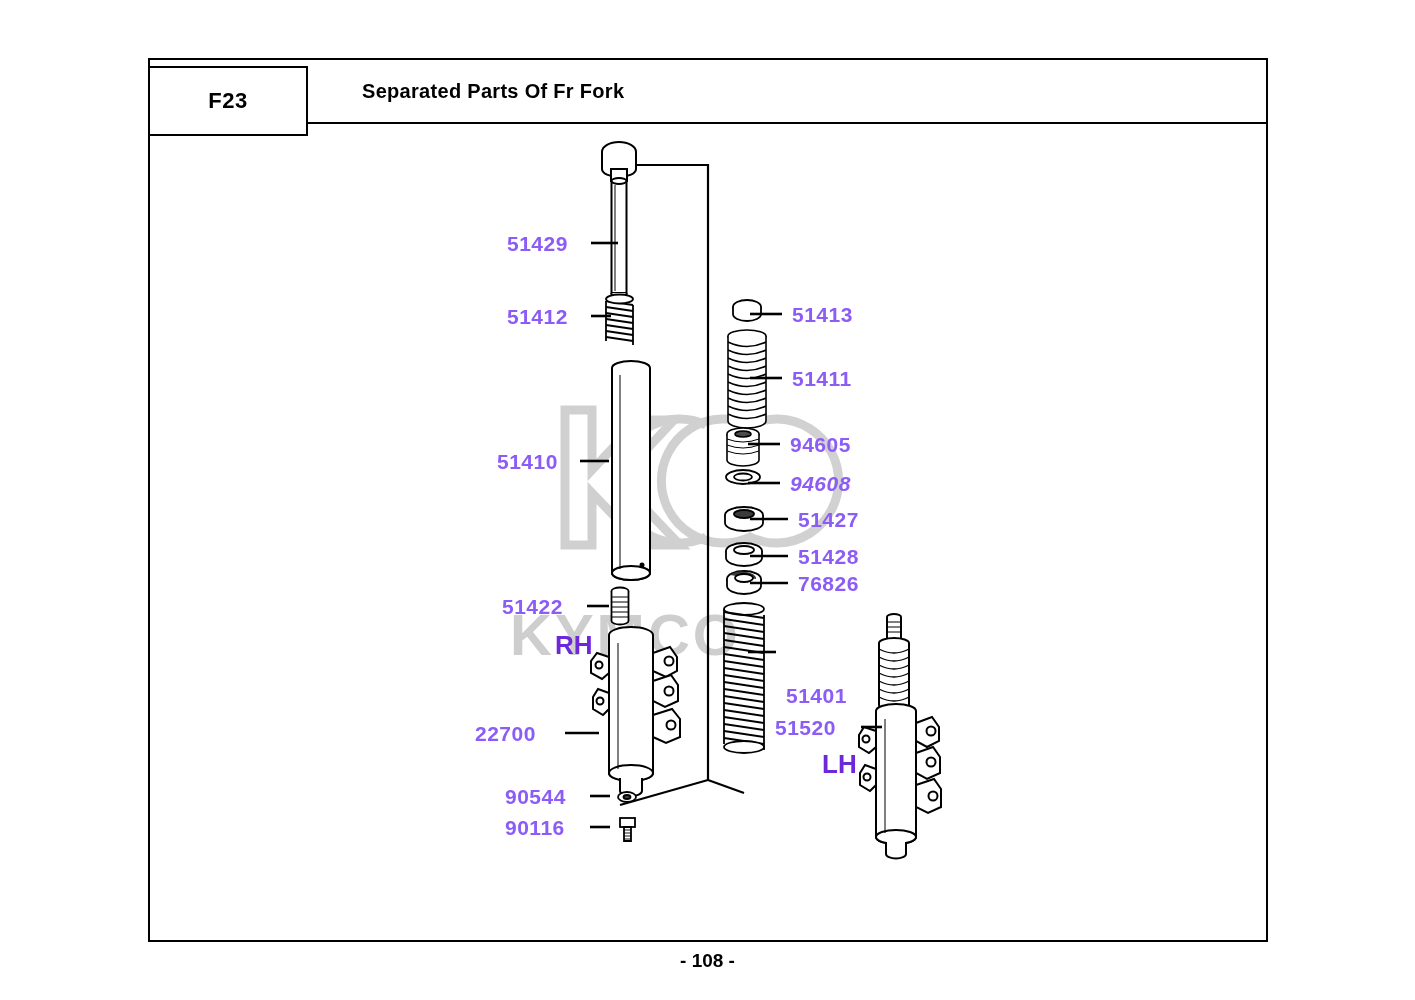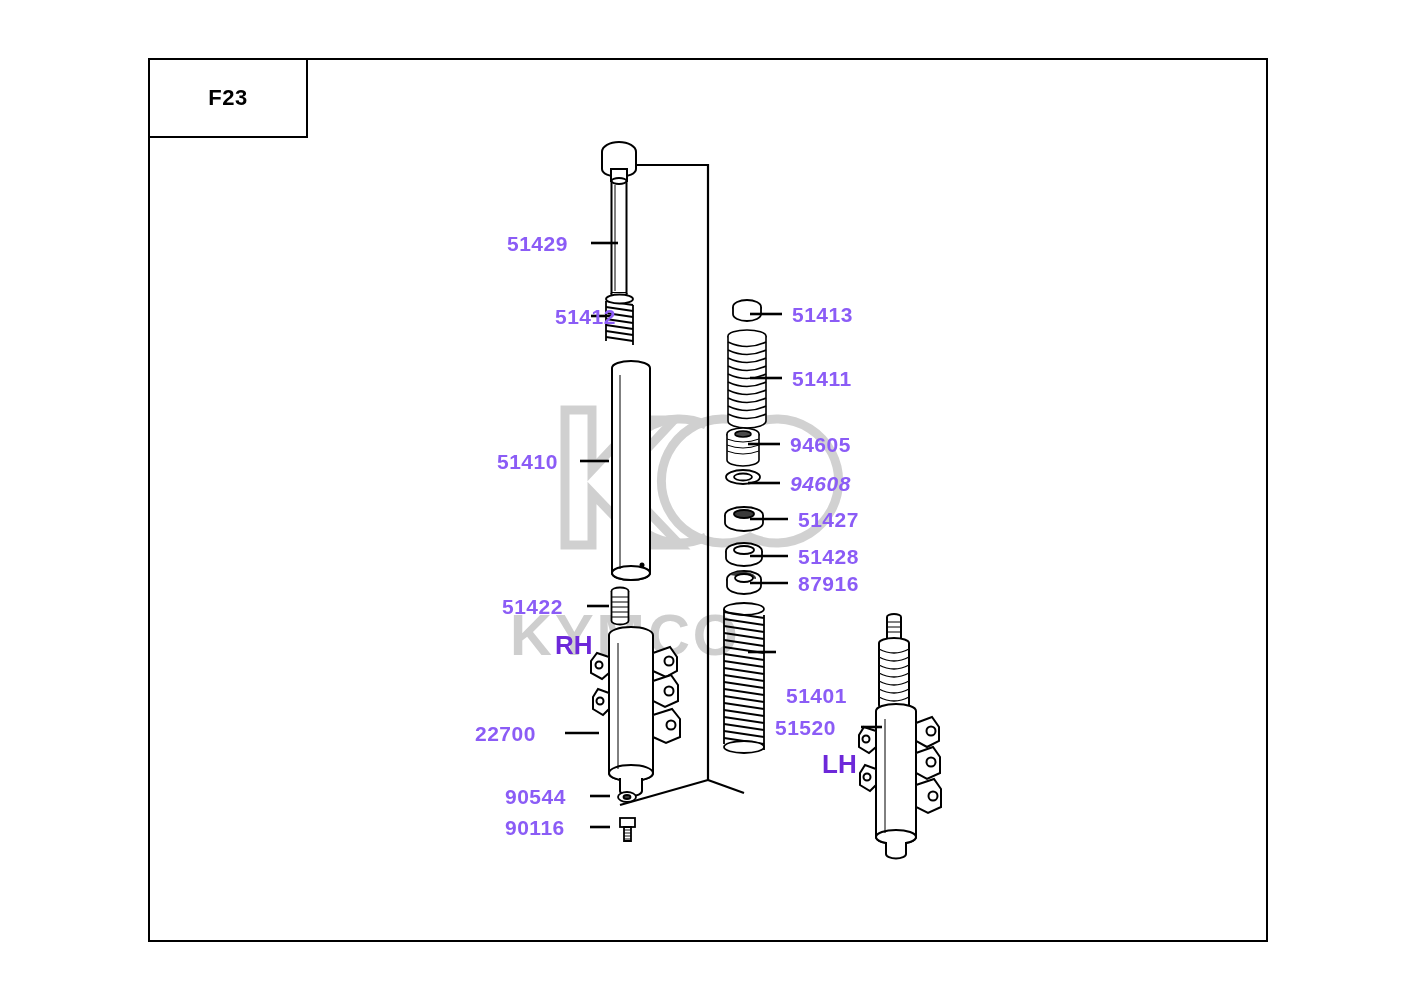--- a/index.html
+++ b/index.html
@@ -26,23 +26,23 @@
     left: 148px;
     top: 58px;
     width: 1120px;
     height: 884px;
     border: 2px solid #000;
     box-sizing: border-box;
   }
   .code-cell {
     position: absolute;
     left: 148px;
-    top: 58px;
+    top: 66px;
     width: 160px;
-    height: 80px;
+    height: 70px;
     border: 2px solid #000;
     border-right: 2px solid #000;
     box-sizing: border-box;
     display: flex;
     align-items: center;
     justify-content: center;
     background: #fff;
   }
   .code-cell span {
     font-size: 22px;
@@ -119,20 +119,23 @@
 <body>
 
 <div id="page">
 
   <div class="sheet-frame"></div>
 
   <div class="code-cell">
     <span>F23</span>
   </div>
 
+  <div class="title-cell">
+    <span>Separated Parts Of Fr Fork</span>
+  </div>
 
   <div id="drawing">
 
     <svg class="diagram" viewBox="0 0 1116 815" xmlns="http://www.w3.org/2000/svg">
       <defs>
         <g id="coilwrap"></g>
       </defs>
 
       <g opacity="0.9">
 
@@ -308,38 +311,39 @@
           <line x1="598" y1="527" x2="626" y2="527"></line>
           <line x1="415" y1="608" x2="449" y2="608"></line>
           <line x1="711" y1="602" x2="732" y2="602"></line>
           <line x1="440" y1="671" x2="460" y2="671"></line>
           <line x1="440" y1="702" x2="460" y2="702"></line>
         </g>
     </svg>
 
     <div id="labels">
         <div class="lbl" style="left: 357px; top: 107px;">51429</div>
-        <div class="lbl" style="left: 357px; top: 180px; margin-left: 48px;">51412</div>
+        <div class="lbl" style="left: 357px; top: 180px;">51412</div>
         <div class="lbl" style="left: 642px; top: 178px;">51413</div>
         <div class="lbl" style="left: 642px; top: 242px;">51411</div>
         <div class="lbl" style="left: 347px; top: 325px; text-align: right;">51410</div>
         <div class="lbl" style="left: 640px; top: 308px;">94605</div>
         <div class="lbl" style="left: 640px; top: 347px; font-style: italic;">94608</div>
         <div class="lbl" style="left: 648px; top: 383px;">51427</div>
         <div class="lbl" style="left: 648px; top: 420px;">51428</div>
-        <div class="lbl" style="left: 648px; top: 447px;">87916</div>
+        <div class="lbl" style="left: 648px; top: 447px;">76826</div>
         <div class="lbl" style="left: 352px; top: 470px;">51422</div>
         <div class="lbl" style="left: 636px; top: 516px; margin-top: 43px;">51401</div>
         <div class="lbl" style="left: 325px; top: 597px;">22700</div>
         <div class="lbl" style="left: 625px; top: 591px;">51520</div>
         <div class="lbl" style="left: 355px; top: 660px; text-align: center;">90544</div>
         <div class="lbl" style="left: 355px; top: 691px;">90116</div>
       </div>
 
     <div id="markers">
         <div class="side-lbl" style="left: 405px; top: 505px;">RH</div>
         <div class="side-lbl" style="left: 672px; top: 624px;">LH</div>
       </div>
 
   </div>
 
+  <div class="page-number">- 108 -</div>
 
 </div>
 
 </body></html>

